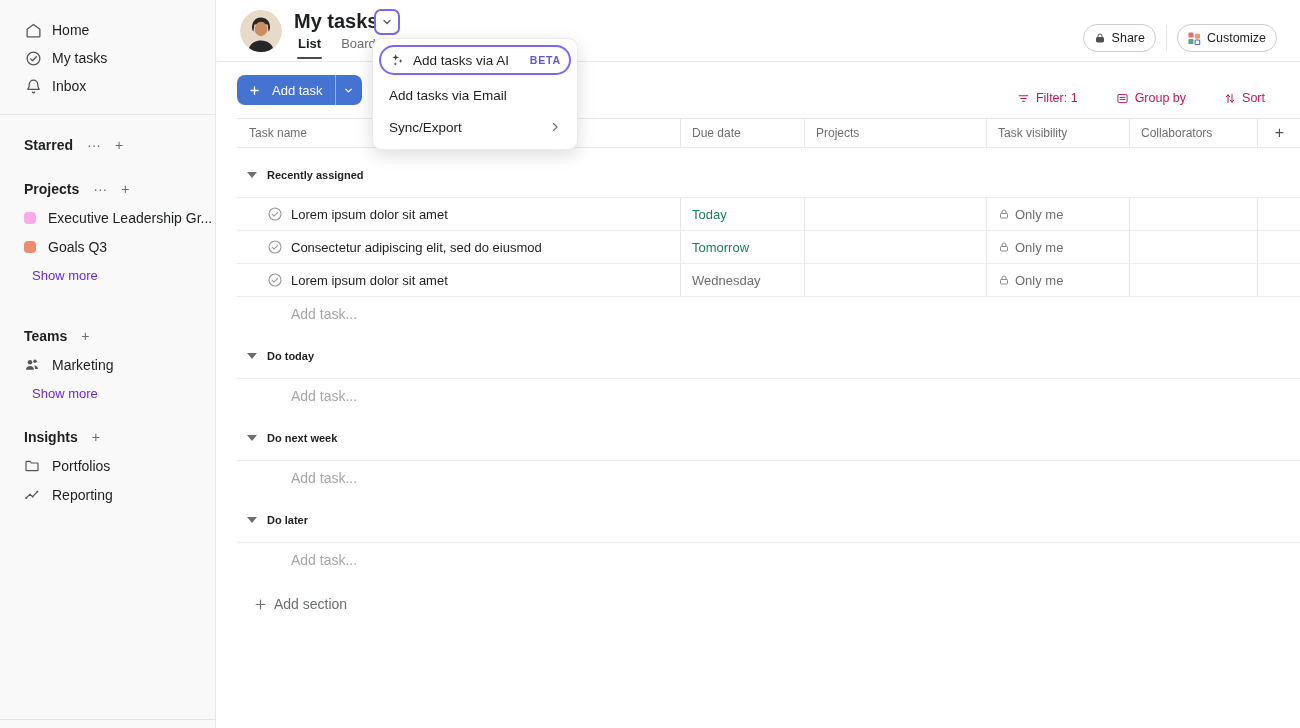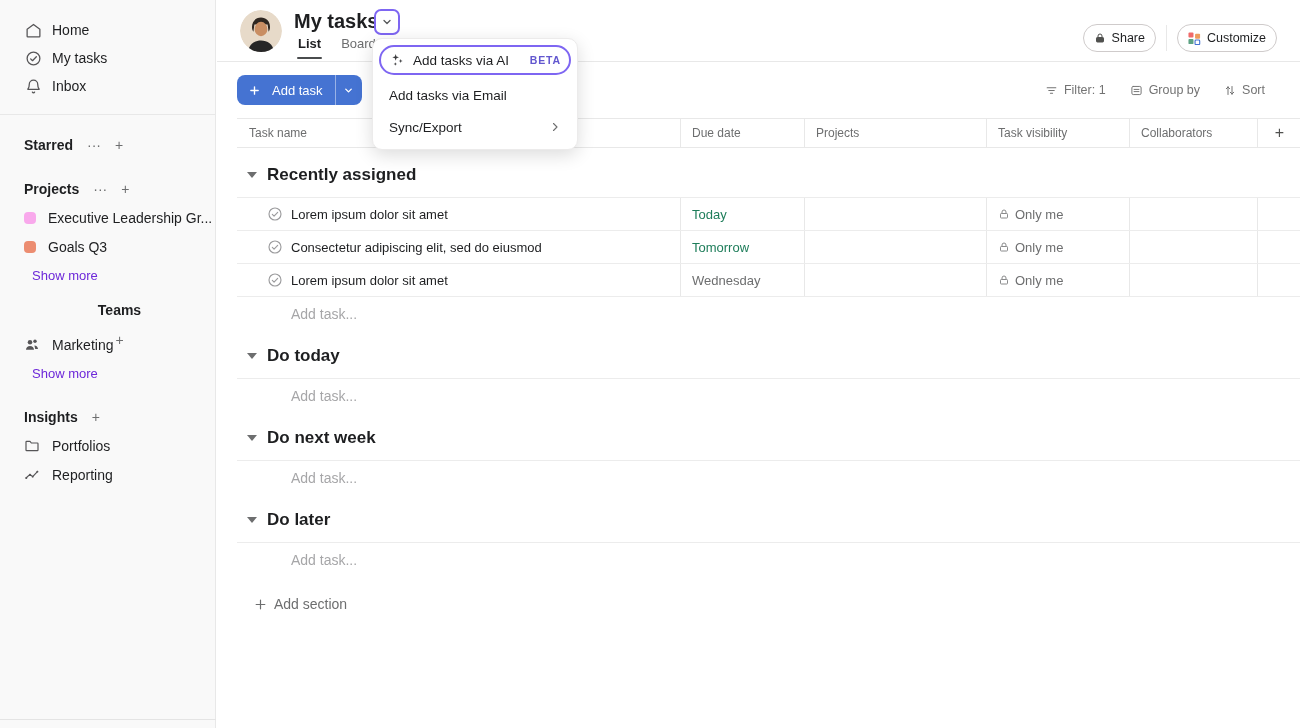--- a/index.html
+++ b/index.html
@@ -51,40 +51,40 @@
     border:1px solid #cfcbcb; border-radius:14px; background:#fff; font-size:12.5px;
     color:var(--text); cursor:pointer;}
   .vsep{width:1px; height:26px; background:var(--border);}
 
   .toolbar{height:56px; position:relative;}
   .addtask{position:absolute; left:20px; top:13px; height:30px; display:flex;
     background:var(--blue); border-radius:8px; color:#fff; cursor:pointer; overflow:hidden;}
   .addtask .main-part{display:flex; align-items:center; gap:12px; padding:0 12px; font-size:13px;}
   .addtask .chev-part{display:flex; align-items:center; justify-content:center; width:27px;
     border-left:1px solid rgba(255,255,255,.45);}
-  .toolbar-right{position:absolute; right:35px; top:0; height:56px; display:flex;
-    align-items:center; gap:24px; font-size:12.5px; color:#737373;}
+  .toolbar-right{position:absolute; right:35px; top:8px; height:56px; display:flex;
+    align-items:center; gap:38px; font-size:12.5px; color:#be185d;}
   .tool-item{display:flex; align-items:center; gap:6px; cursor:pointer;}
 
   
   .content{position:absolute; left:20px; top:118px; width:1064px;}
   .grid{display:grid; grid-template-columns:443px 124px 182px 143px 128px 44px;}
   .thead{height:30px; border-top:1px solid var(--border); border-bottom:1px solid var(--border);}
   .thead .cell{display:flex; align-items:center; font-size:12px; color:var(--muted);}
   .cell{padding-left:11px;}
   .cell.c1{padding-left:12px;}
   .cell.bl{border-left:1px solid var(--border);}
   .cell.cplus{justify-content:center; padding-left:0; font-size:16px; color:#50514f; cursor:pointer;}
 
   .section{margin-top:10px;}
   .section.first{margin-top:12px;}
   .sec-header{height:30px; display:flex; align-items:center; gap:10px; padding-left:10px;}
   .tri{width:0; height:0; border-left:5px solid transparent; border-right:5px solid transparent;
     border-top:6px solid #6d6e6f; cursor:pointer;}
-  .sec-title{font-size:17px; font-weight:bold; cursor:pointer;}
+  .sec-title{font-size:11px; font-weight:bold; cursor:pointer;}
   .rows{margin-top:7px; border-top:1px solid var(--rowline);}
   .trow{height:33px; border-bottom:1px solid var(--rowline); cursor:pointer;}
   .trow .cell{display:flex; align-items:center; font-size:13px; overflow:hidden; white-space:nowrap;}
   .taskname{gap:8px; padding-left:30px !important; color:var(--text);}
   .due{font-size:12px;}
   .due.green{color:var(--green);}
   .due.gray{color:var(--muted);}
   .vis{font-size:12px; color:var(--muted); gap:5px;}
   .addrow{height:34px; display:flex; align-items:center; padding-left:54px;
     font-size:14px; color:var(--faint); cursor:text;}
@@ -152,21 +152,21 @@
     <div class="proj-item">
       <span class="swatch" style="background: rgb(249, 169, 236);"></span>
       <span>Executive Leadership Gr...</span>
     </div>
     <div class="proj-item">
       <span class="swatch" style="background: rgb(236, 141, 113);"></span>
       <span>Goals Q3</span>
     </div>
     <div class="show-more">Show more</div>
 
-    <div class="side-head" style="margin-top:12px;flex-direction:column;">
+    <div class="side-head" style="margin-top:32px;">
       <span>Teams</span>
       <span class="plus">+</span>
     </div>
     <div class="proj-item">
       <span class="ic" style="width:16px;color:#565557;">
         <svg width="16" height="16" viewBox="0 0 24 24" fill="currentColor">
             <circle cx="9" cy="8" r="3.4"></circle>
             <path d="M3 19c0-3.2 2.7-5.4 6-5.4s6 2.2 6 5.4Z"></path>
             <circle cx="16.5" cy="6.5" r="2.6"></circle>
             <path d="M15.6 12.6c2.9.3 5.4 2.3 5.4 5.4h-4.2"></path>

